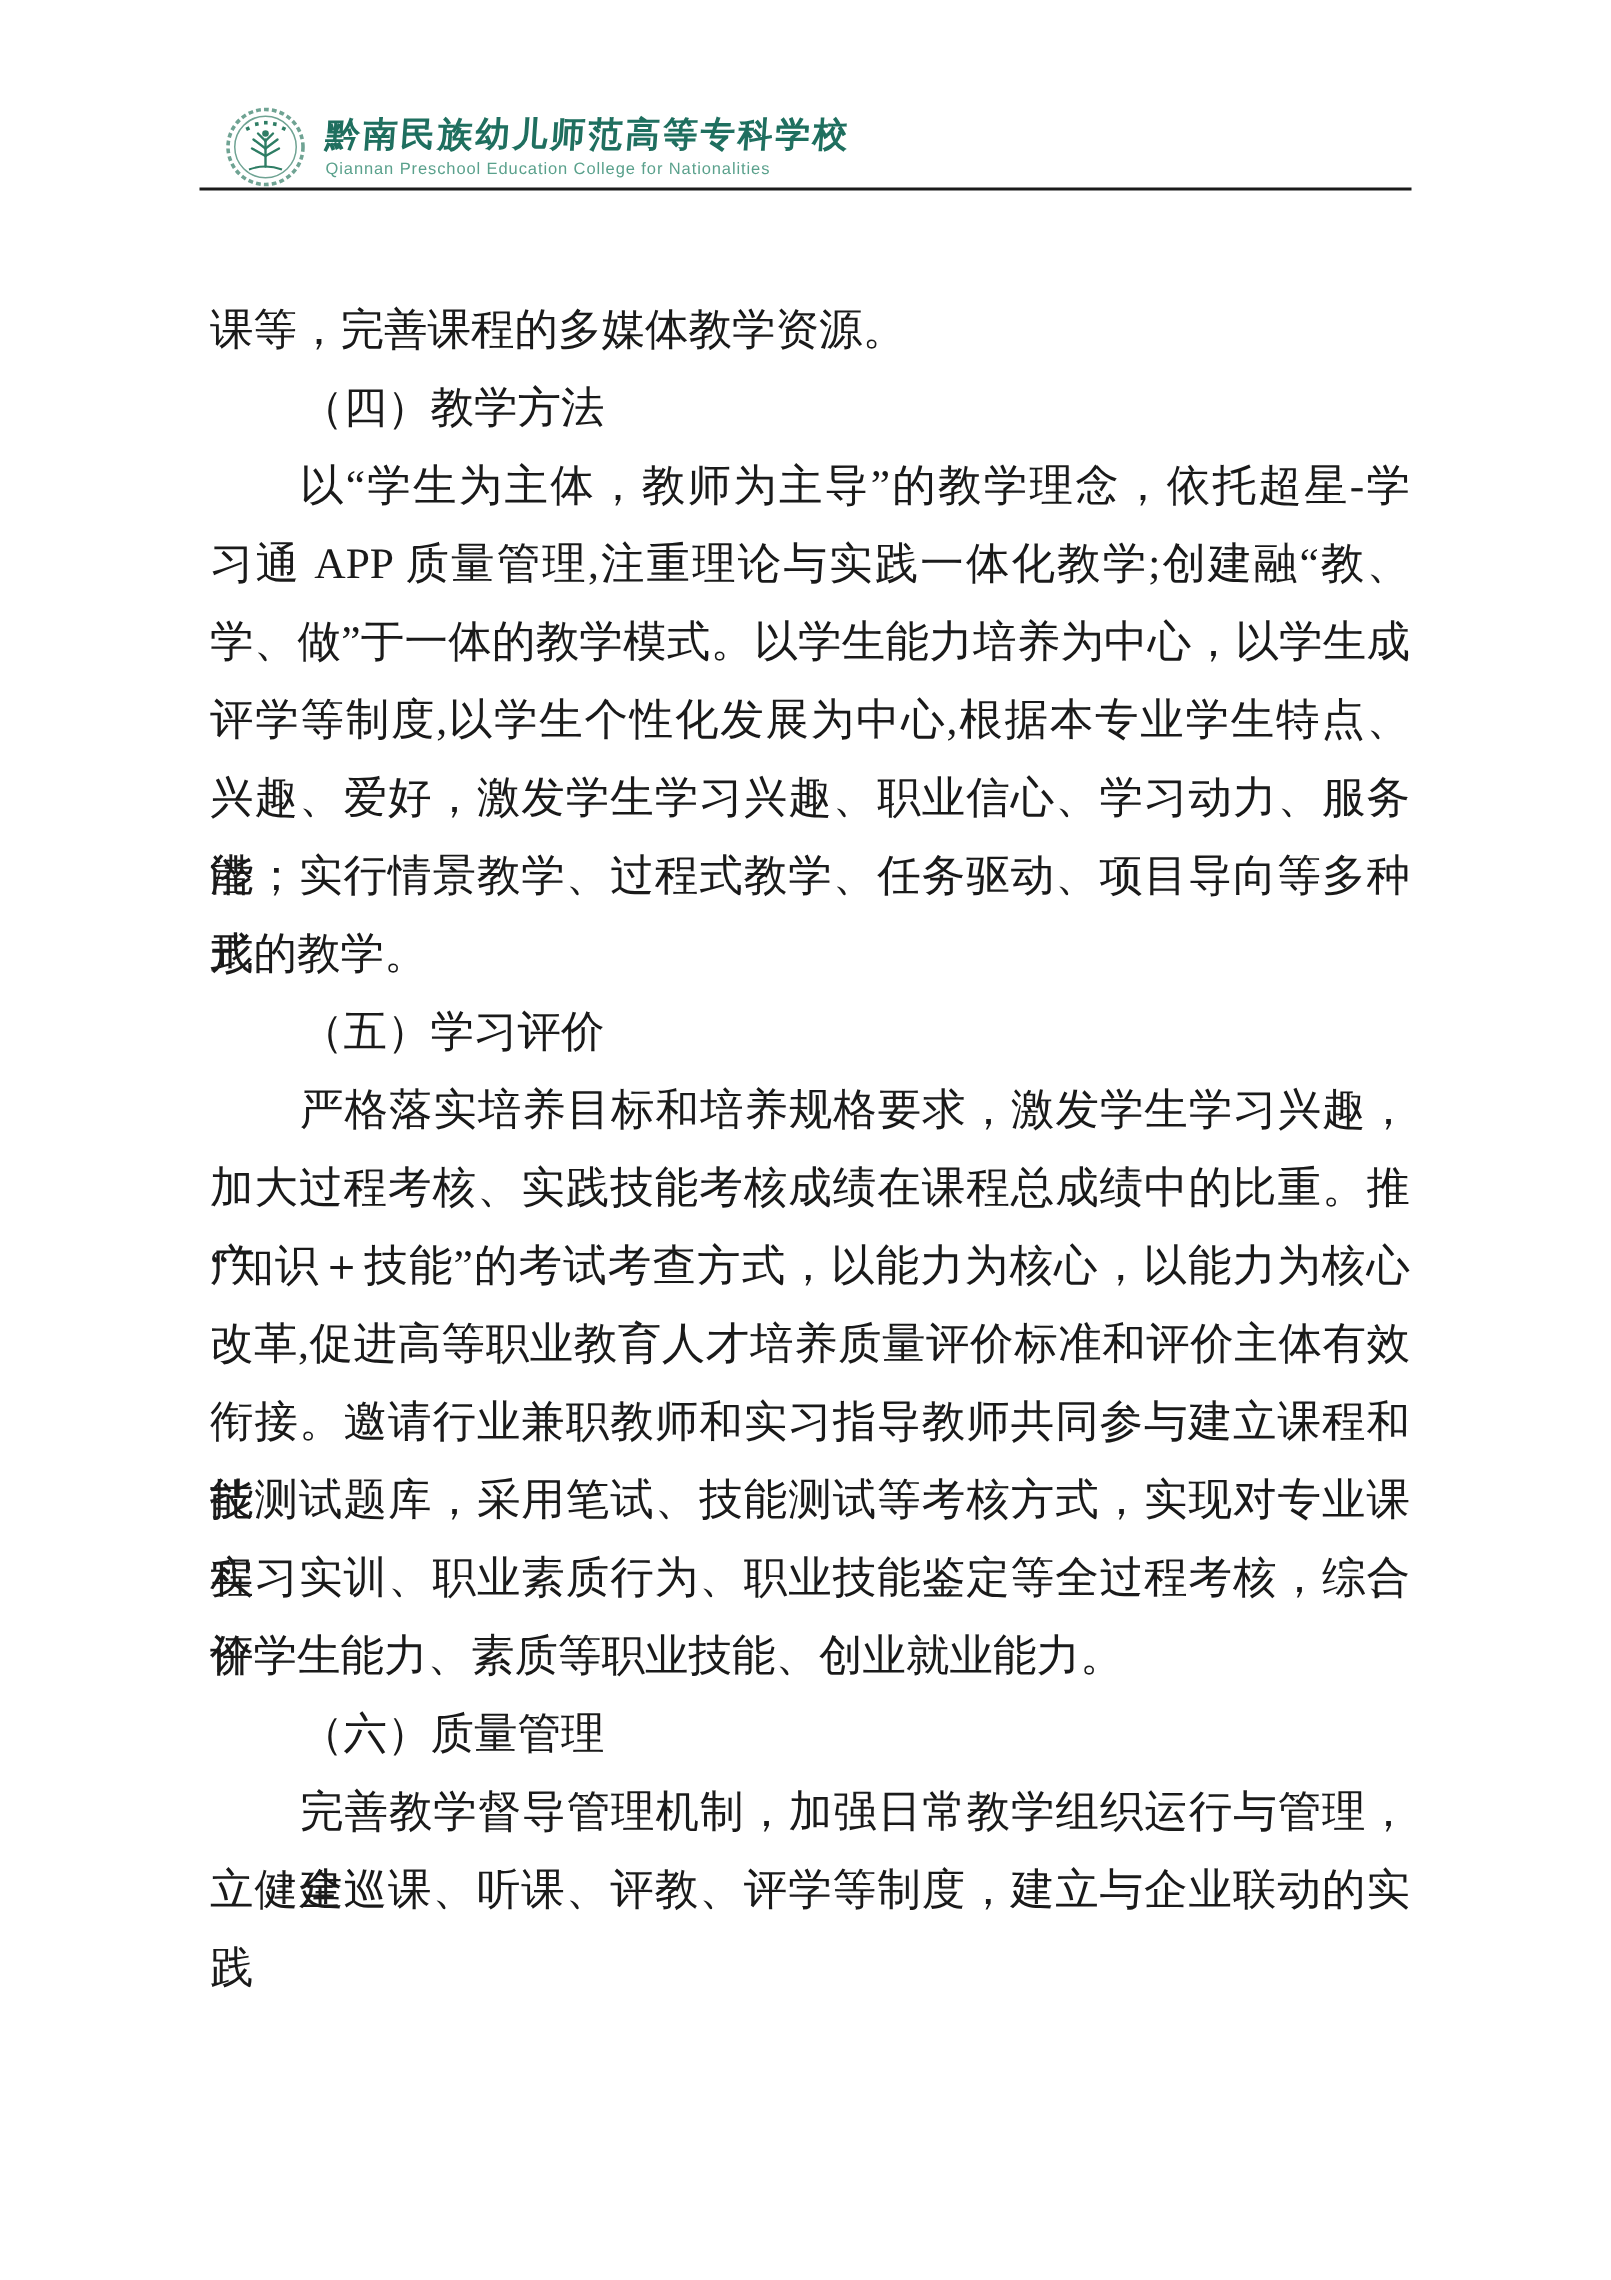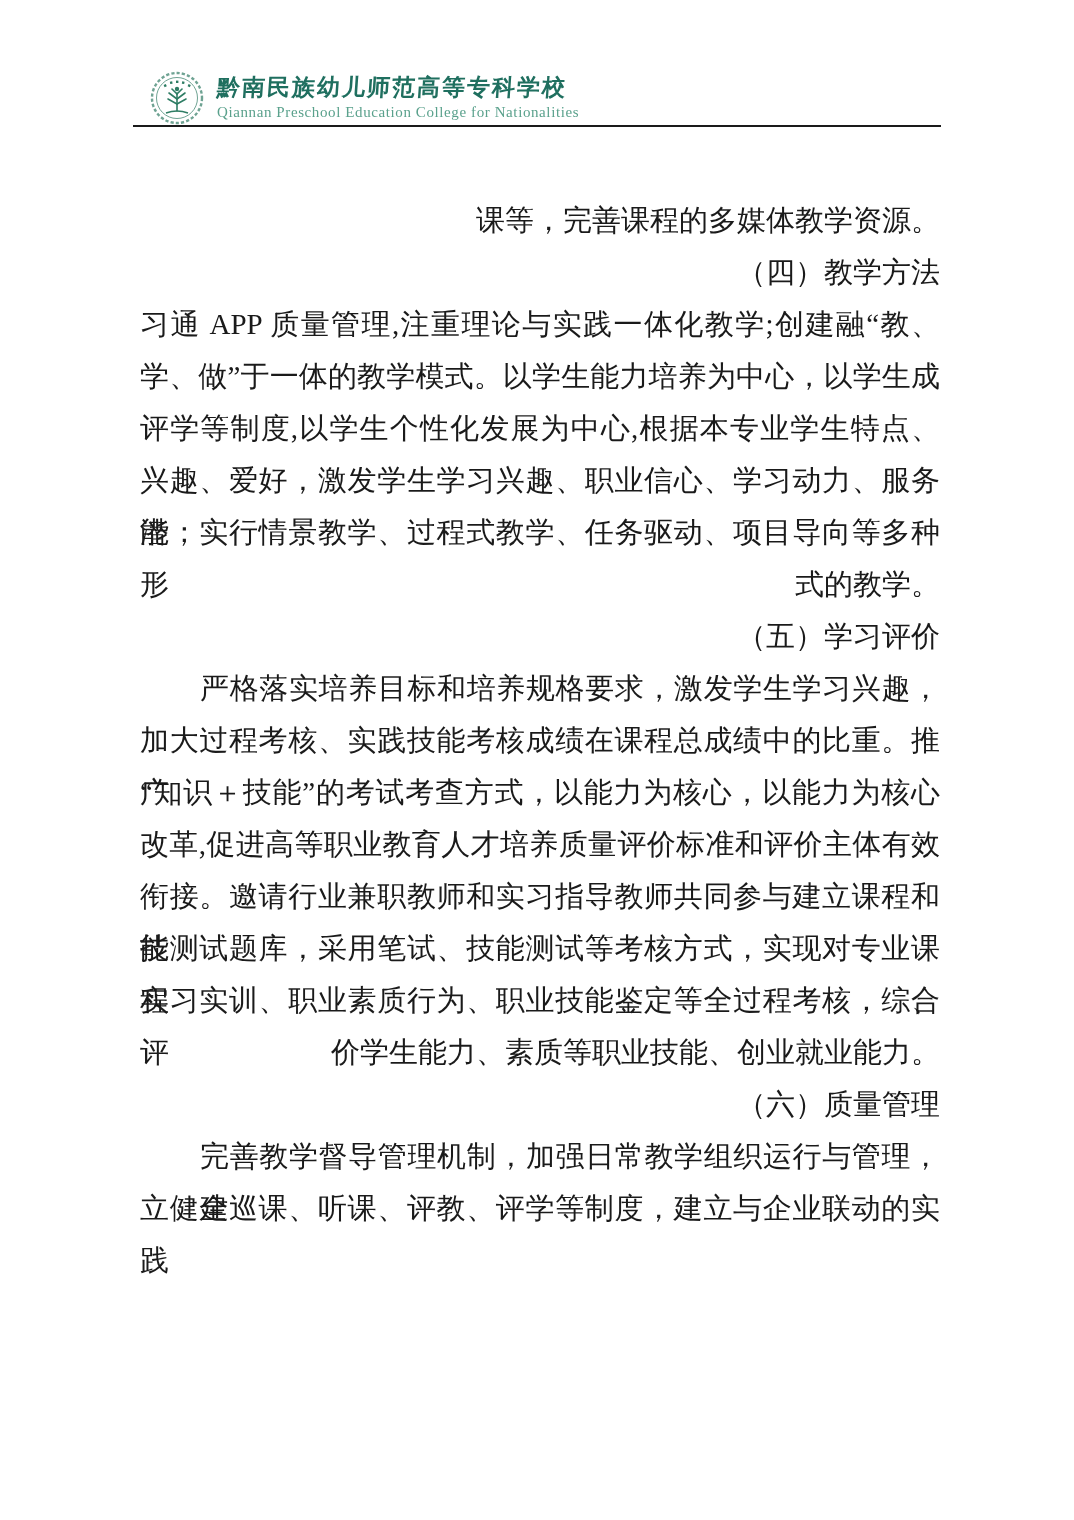--- a/index.html
+++ b/index.html
@@ -28,26 +28,26 @@
   .name-zh {
     font-size: 23px;
     font-weight: 700;
     letter-spacing: 2px;
     color: #1f6f5f;
     transform: skewX(-4deg);
     white-space: nowrap;
     line-height: 1.15;
   }
   .name-en {
-    font-size: 15px;
+    font-size: 11px;
     color: #5aa18c;
     letter-spacing: 0.6px;
     white-space: nowrap;
     margin-top: 3px;
-    font-family: Liberation Serif, serif;
+    font-family: Liberation Sans, sans-serif;
   }
   .rule {
     position: absolute;
     left: 133px;
     top: 125px;
     width: 808px;
     height: 2px;
     background: #1a1a1a;
   }
   
@@ -55,21 +55,21 @@
     position: absolute;
     left: 140px;
     top: 194px;
     width: 800px;
     color: #1a1a1a;
   }
   .line {
     height: 52px;
     line-height: 52px;
     font-size: 29px;
-    text-align: right;
+    text-align: left;
     white-space: nowrap;
     overflow: visible;
   }
   .line.justify {
     white-space: normal;
     text-align: justify;
     text-align-last: justify;
     text-justify: inter-character;
   }
   .line.indent { padding-left: 60px; }
@@ -114,20 +114,21 @@
       <div class="name-zh">黔南民族幼儿师范高等专科学校</div>
       <div class="name-en">Qiannan Preschool Education College for Nationalities</div>
     </div>
   </header>
 
   <div class="rule"></div>
 
   <main class="doc-body">
       <div class="line">课等，完善课程的多媒体教学资源。</div>
       <div class="line indent">（四）教学方法</div>
+      <div class="line indent justify">以“学生为主体，教师为主导”的教学理念，依托超星-学</div>
       <div class="line justify">习通 APP 质量管理,注重理论与实践一体化教学;创建融“教、</div>
       <div class="line justify">学、做”于一体的教学模式。以学生能力培养为中心，以学生成</div>
       <div class="line justify">评学等制度,以学生个性化发展为中心,根据本专业学生特点、</div>
       <div class="line justify">兴趣、爱好，激发学生学习兴趣、职业信心、学习动力、服务潜</div>
       <div class="line justify">能；实行情景教学、过程式教学、任务驱动、项目导向等多种形</div>
       <div class="line">式的教学。</div>
       <div class="line indent">（五）学习评价</div>
       <div class="line indent justify">严格落实培养目标和培养规格要求，激发学生学习兴趣，</div>
       <div class="line justify">加大过程考核、实践技能考核成绩在课程总成绩中的比重。推广</div>
       <div class="line justify">“知识＋技能”的考试考查方式，以能力为核心，以能力为核心</div>

